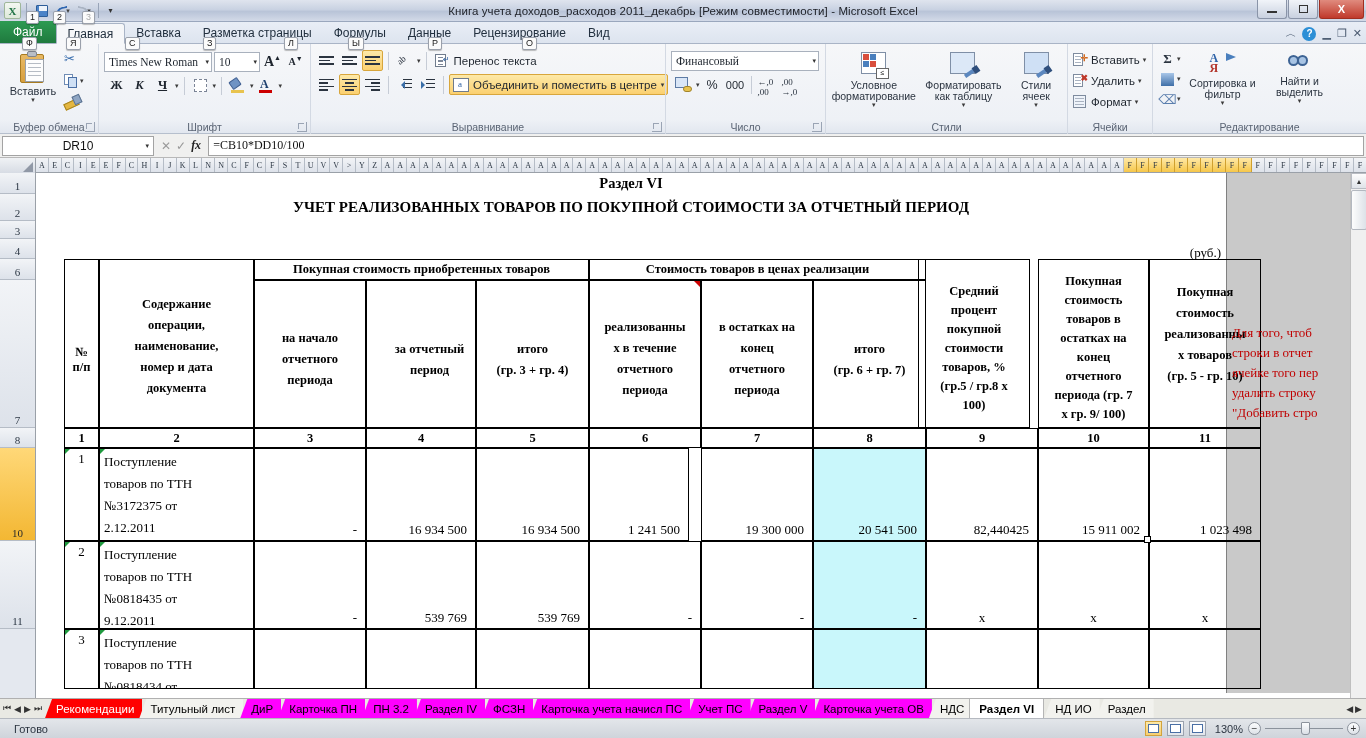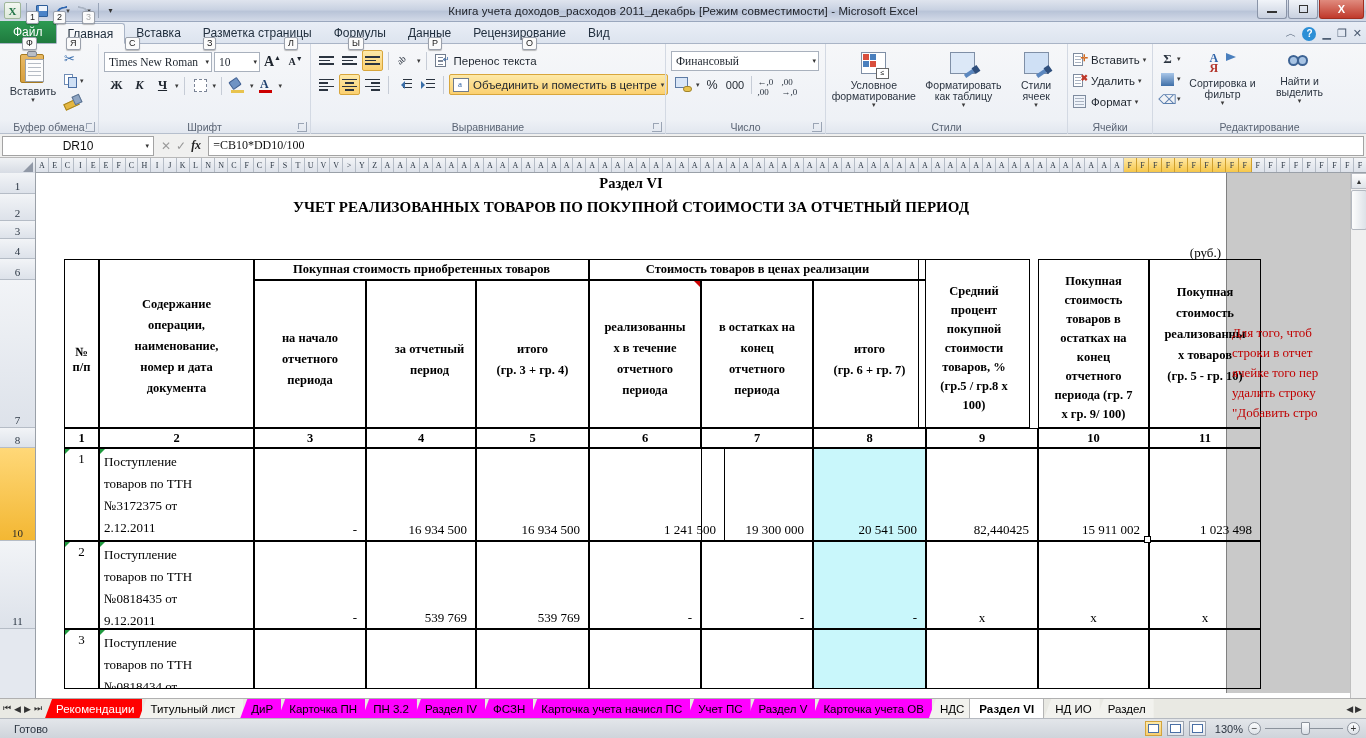--- a/index.html
+++ b/index.html
@@ -961,21 +961,21 @@
           <div class="cell bd" style="left:63px;top:275px;width:155px;height:93px;padding:2px 0 0 4px;font-size:13px;line-height:22px;">
             <div class="green-tri"></div>
             <span>Поступление</span><br>
             <span>товаров по ТТН</span><br>
             <span>№3172375 от</span><br>
             <span>2.12.2011</span>
           </div>
           <div class="cell bd botrt" style="left:218px;top:275px;width:112px;height:93px;padding:0 8px 2px 0;font-size:13px;">-</div>
           <div class="cell bd botrt" style="left:330px;top:275px;width:110px;height:93px;padding:0 8px 2px 0;font-size:13px;">16 934 500</div>
           <div class="cell bd botrt" style="left:440px;top:275px;width:113px;height:93px;padding:0 8px 2px 0;font-size:13px;">16 934 500</div>
-          <div class="cell bd botrt" style="left:553px;top:275px;width:136px;height:93px;padding:0 8px 2px 0;font-size:13px;">1 241 500</div>
+          <div class="cell bd botrt" style="left:553px;top:275px;width:100px;height:93px;padding:0 8px 2px 0;font-size:13px;">1 241 500</div>
           <div class="cell bd botrt" style="left:665px;top:275px;width:112px;height:93px;padding:0 8px 2px 0;font-size:13px;">19 300 000</div>
           <div class="cell bd botrt" style="left:777px;top:275px;width:113px;height:93px;padding:0 8px 2px 8px;font-size:13px;background:#c9f7fb;">20 541 500</div>
           <div class="cell bd botrt" style="left:890px;top:275px;width:112px;height:93px;padding:0 8px 2px 0;font-size:13px;">82,440425</div>
           <div class="cell bd botrt" style="left:1002px;top:275px;width:111px;height:93px;padding:0 8px 2px 0;font-size:13px;">15 911 002</div>
           <div class="cell bd botrt" style="left:1113px;top:275px;width:112px;height:93px;padding:0 8px 2px 0;font-size:13px;">1 023 498</div>
 
           <div class="cell bd" style="left:28px;top:368px;width:35px;height:88px;padding:2px 0 0 0;text-align:center;font-size:13px;">
             <div class="green-tri"></div>
             <span>2</span>
           </div>

